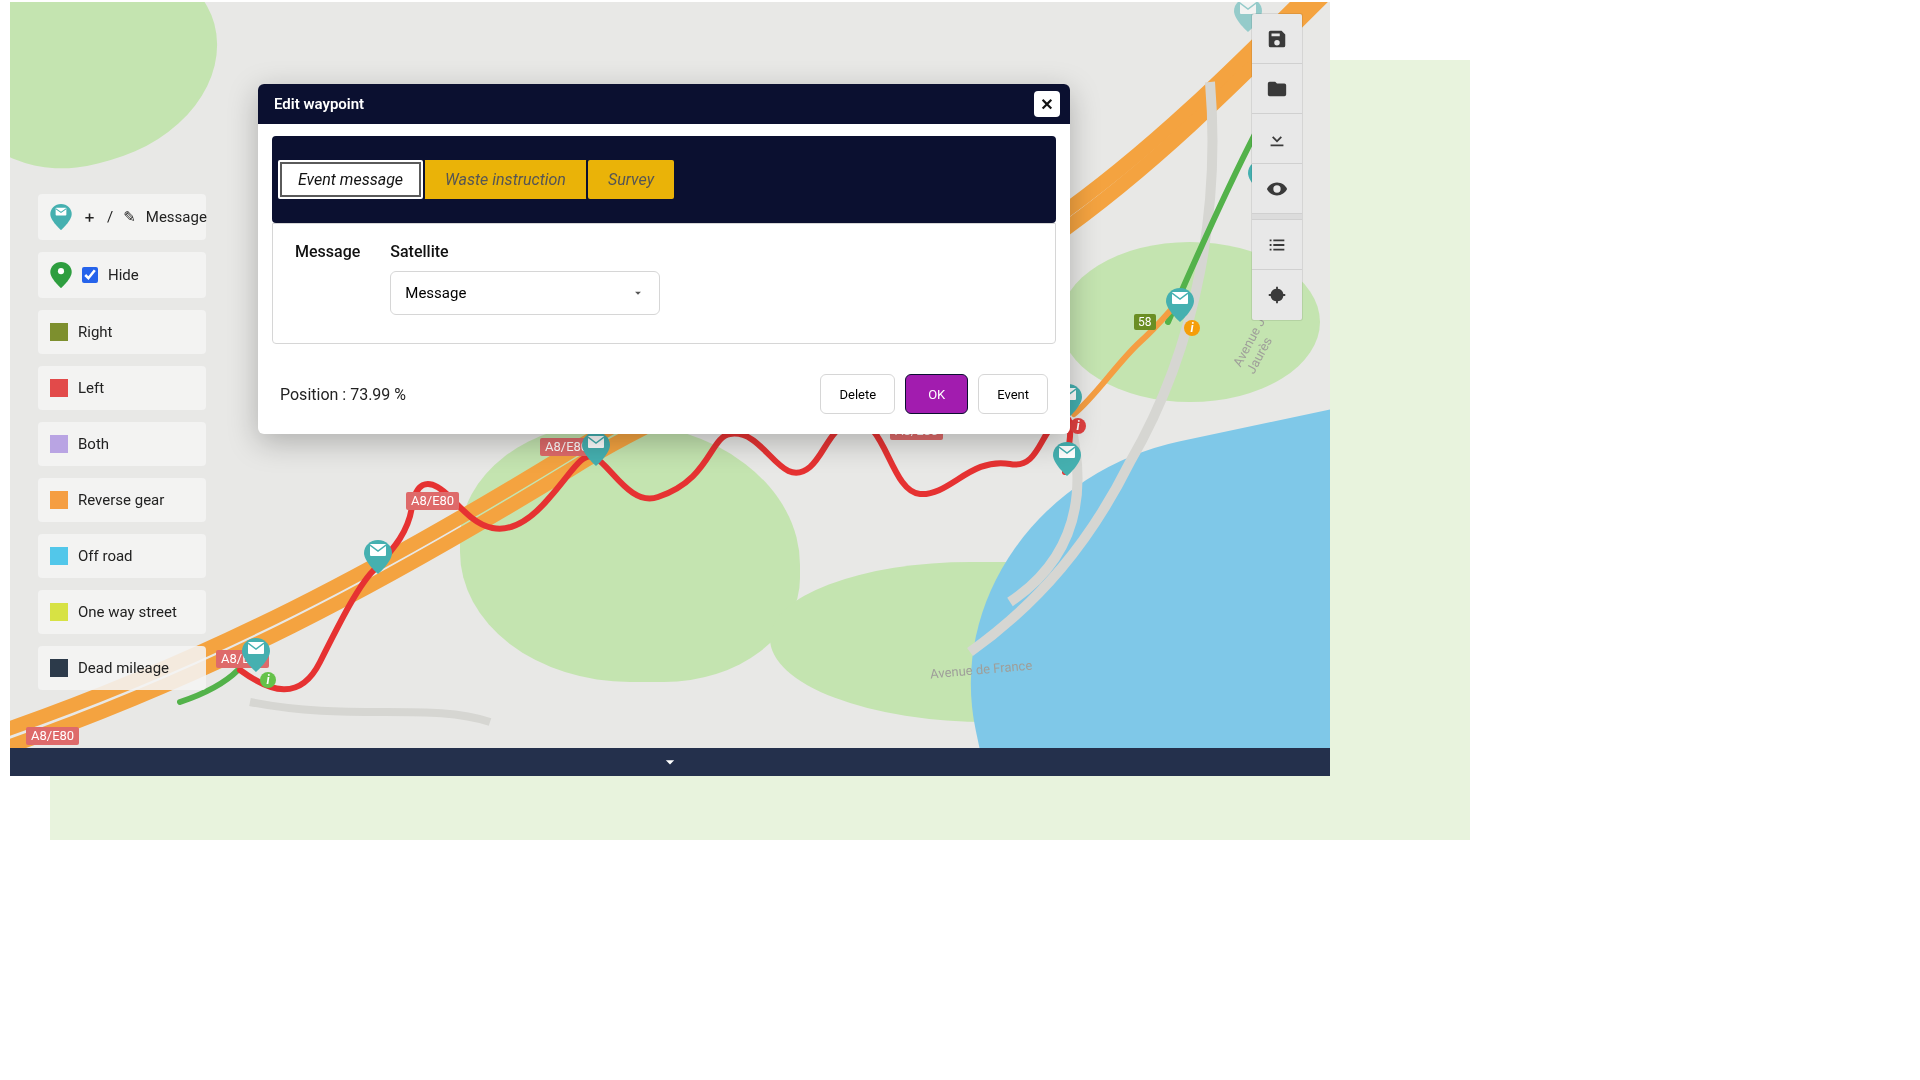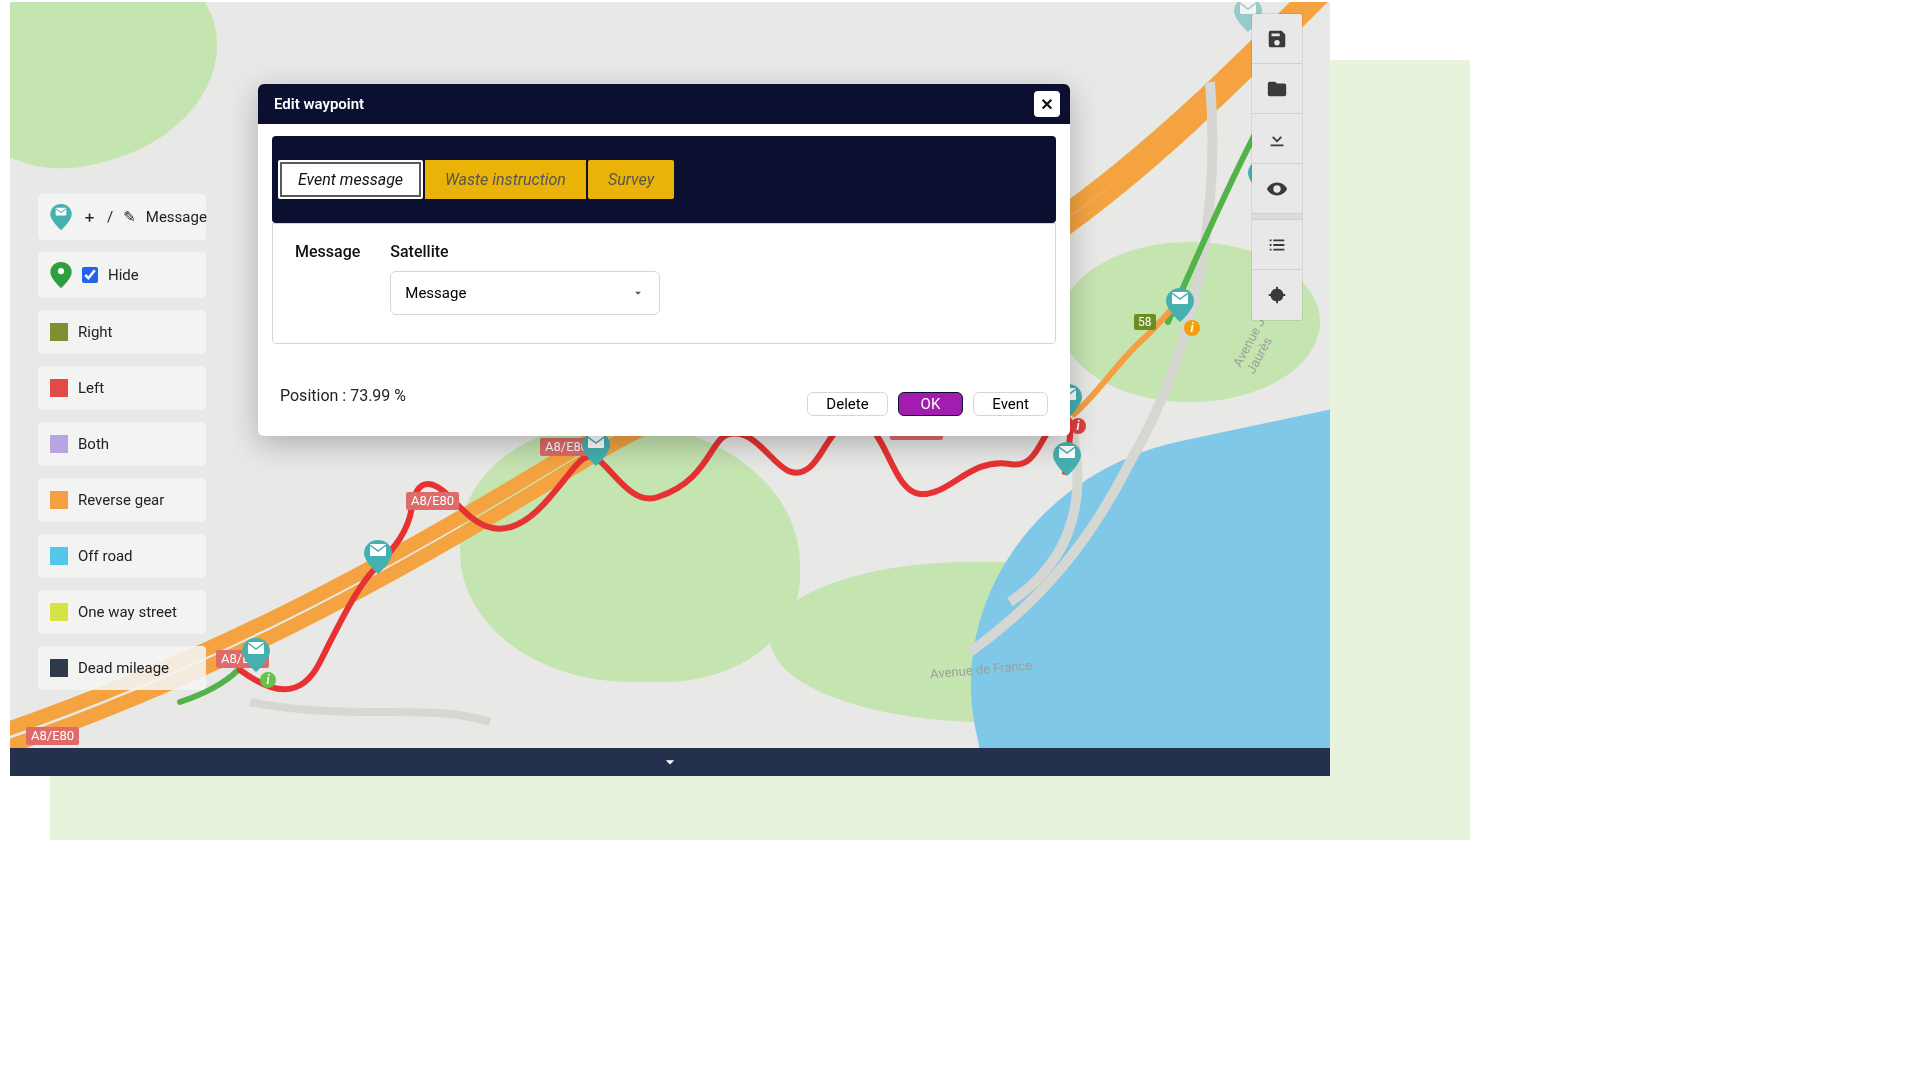--- a/index.html
+++ b/index.html
@@ -67,21 +67,21 @@
   .formpane { border:1px solid #d6d6d6; border-radius:0 0 4px 4px; padding:18px 22px 28px; margin-top:0; }
   .formrow { display:flex; gap:30px; }
   .labeltxt { font-size:16px; color:#111; margin-bottom:10px; font-weight:500; }
   .msginput { width:400px; height:44px; border:1px solid #d6d6d6; border-radius:6px; padding:0 14px; font-size:15px; }
   .selwrap { position:relative; width:270px; }
   .selbtn { width:100%; height:44px; border:1px solid #d6d6d6; border-radius:6px; background:#fff; text-align:left; padding:0 14px; font-size:15px; display:flex; align-items:center; justify-content:space-between; cursor:pointer; }
 
   .modal-foot { display:flex; align-items:center; justify-content:space-between; padding:14px 22px 20px; }
   .posline { font-size:16px; color:#222; }
   .btnrow { display:flex; gap:10px; }
-  .btn { height:24px; padding:0 18px; border-radius:6px; font-size:15px; cursor:pointer; border:1px solid #d6d6d6; background:#fff;margin-top:18px; }
+  .btn { height:40px; padding:0 18px; border-radius:6px; font-size:13px; cursor:pointer; border:1px solid #d6d6d6; background:#fff; }
   .btn.primary { background:#a21caf; color:#fff; border-color:#0b1030; padding:0 22px; }
 </style>
 </head>
 <body>
 
 <div class="greenframe"></div>
 
 <div class="stage">
   <div class="map-surface">
     <div class="g1"></div>

